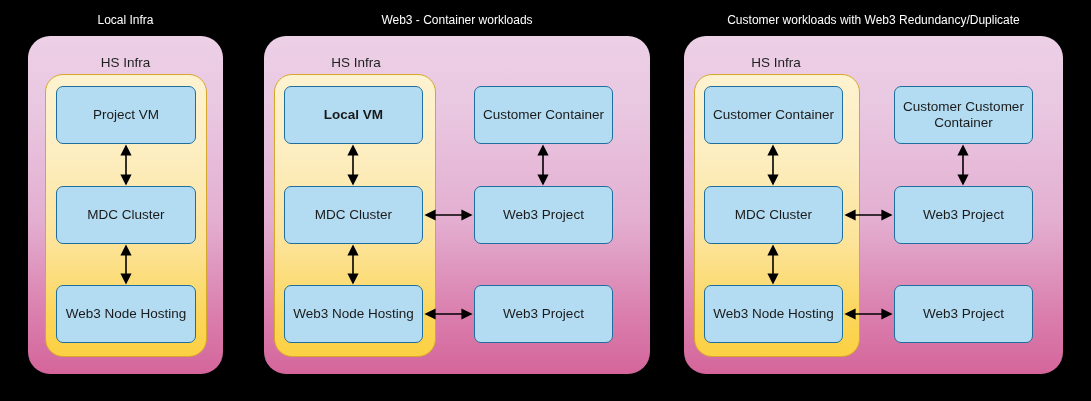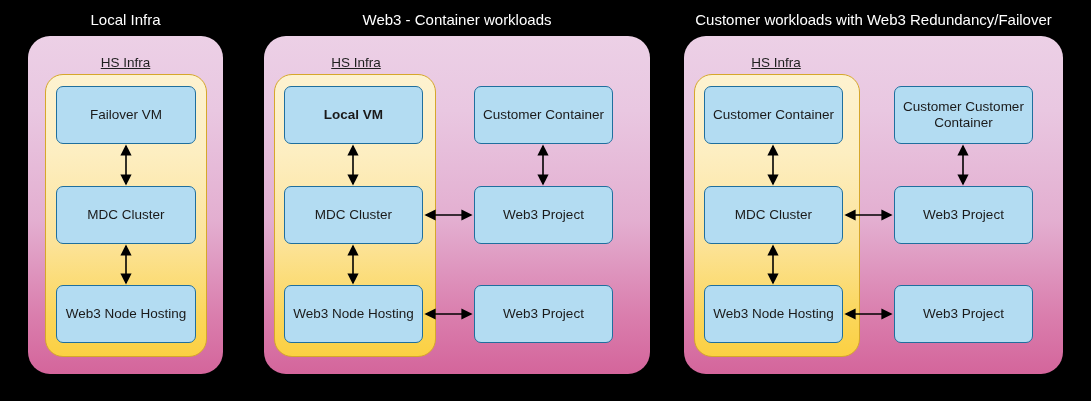--- a/index.html
+++ b/index.html
@@ -26,41 +26,40 @@
   .panel {
     position: absolute;
   }
   .panel-title {
     position: absolute;
     top: 0;
     left: 0;
     width: 100%;
     text-align: center;
     color: #ffffff;
-    font-size: 15px;
+    font-size: 12px;
     line-height: 16px;
     white-space: nowrap;
   }
 
   
   .pink-box {
     position: absolute;
     border-radius: 22px;
     background: linear-gradient(180deg, #ecd0e6 0%, #e9c7e1 22%, #e3aed0 55%, #da7fae 82%, #d4659b 100%);
     box-sizing: border-box;
   }
   .pink-label {
     position: absolute;
     top: 7px;
     text-align: center;
     color: #1f1f1f;
     font-size: 13.5px;
     line-height: 16px;
     white-space: nowrap;
-    text-decoration: underline;
   }
 
   
   .yellow-box {
     position: absolute;
     border-radius: 18px;
     background: linear-gradient(180deg, #fdf2d0 0%, #fdeec1 28%, #fce398 60%, #fbd65a 86%, #fbd042 100%);
     border: 1px solid #d6a72b;
     box-sizing: border-box;
   }
@@ -98,21 +97,21 @@
 
   <div class="panel" style="left:28px; top:0px; width:195px; height:401px;">
     <div class="panel-title" style="top:12px;">Local Infra</div>
   </div>
 
   <div class="pink-box" style="left:28px; top:36px; width:195px; height:338px;"></div>
   <div class="pink-label" style="left:28px; top:55px; width:195px;">HS Infra</div>
 
   <div class="yellow-box" style="left:45px; top:74px; width:162px; height:283px;"></div>
 
-  <div class="node" style="left:56px; top:86px; width:140px; height:58px;">Failover VM</div>
+  <div class="node" style="left:56px; top:86px; width:140px; height:58px;">Project VM</div>
   <div class="node" style="left:56px; top:186px; width:140px; height:58px;">MDC Cluster</div>
   <div class="node" style="left:56px; top:285px; width:140px; height:58px;">Web3 Node Hosting</div>
 
   <div class="panel" style="left:264px; top:0px; width:386px; height:401px;">
     <div class="panel-title" style="top:12px;">Web3 - Container workloads</div>
   </div>
 
   <div class="pink-box" style="left:264px; top:36px; width:386px; height:338px;"></div>
   <div class="pink-label" style="left:275px; top:55px; width:162px;">HS Infra</div>
 
@@ -120,21 +119,21 @@
 
   <div class="node" style="left:284px; top:86px; width:139px; height:58px;font-weight:bold;">Local VM</div>
   <div class="node" style="left:284px; top:186px; width:139px; height:58px;">MDC Cluster</div>
   <div class="node" style="left:284px; top:285px; width:139px; height:58px;">Web3 Node Hosting</div>
 
   <div class="node" style="left:474px; top:86px; width:139px; height:58px;">Customer Container</div>
   <div class="node" style="left:474px; top:186px; width:139px; height:58px;">Web3 Project</div>
   <div class="node" style="left:474px; top:285px; width:139px; height:58px;">Web3 Project</div>
 
   <div class="panel" style="left:684px; top:0px; width:379px; height:401px;">
-    <div class="panel-title" style="top:12px;">Customer workloads with Web3 Redundancy/Failover</div>
+    <div class="panel-title" style="top:12px;">Customer workloads with Web3 Redundancy/Duplicate</div>
   </div>
 
   <div class="pink-box" style="left:684px; top:36px; width:379px; height:338px;"></div>
   <div class="pink-label" style="left:695px; top:55px; width:162px;">HS Infra</div>
 
   <div class="yellow-box" style="left:694px; top:74px; width:166px; height:283px;"></div>
 
   <div class="node" style="left:704px; top:86px; width:139px; height:58px;">Customer Container</div>
   <div class="node" style="left:704px; top:186px; width:139px; height:58px;">MDC Cluster</div>
   <div class="node" style="left:704px; top:285px; width:139px; height:58px;">Web3 Node Hosting</div>

